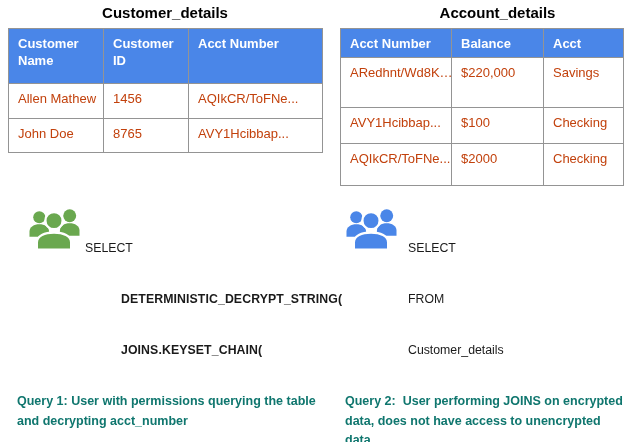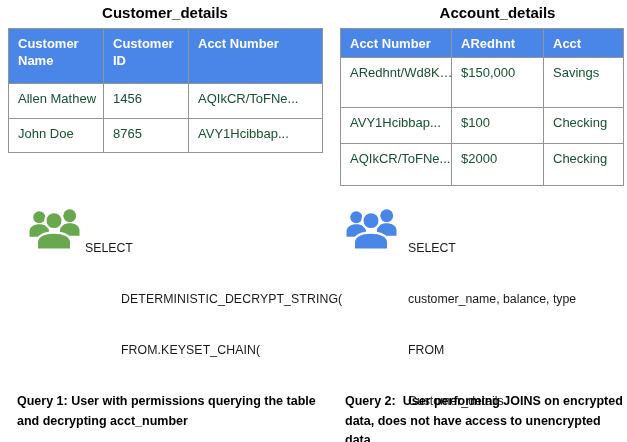--- a/index.html
+++ b/index.html
@@ -37,21 +37,21 @@
     font-size: 13px;
     overflow: hidden;
   }
   table.data-tbl th {
     background: var(--header-blue, #4a86e8);
     color: #ffffff;
     font-weight: bold;
     line-height: 1.3;
     white-space: normal;
   }
-  table.data-tbl td { white-space: nowrap; color: #14532d; }
+  table.data-tbl td { white-space: nowrap; color: #c2410c; }
 
   #customer-table { left: 8px; top: 28px; width: 314px; }
   #customer-table thead tr { height: 55px; }
   #customer-table tbody tr:nth-child(1) { height: 35px; }
   #customer-table tbody tr:nth-child(2) { height: 34px; }
   #customer-table tbody tr:nth-child(3) { height: 43px; }
 
   #account-table { left: 340px; top: 28px; width: 283px; }
   #account-table thead tr { height: 29px; }
   #account-table tbody tr:nth-child(1) { height: 50px; }
@@ -64,29 +64,29 @@
 
   .query-lines {
     position: absolute;
     font-size: 12.3px;
     line-height: 17px;
     white-space: pre;
     color: #1a1a1a;
   }
   #query1-lines { left: 85px;  top: 206px; }
   #query2-lines { left: 408px; top: 206px; }
-  .query-lines .bold { font-weight: normal; letter-spacing: 0.1px; padding-left: 36px; }
+  .query-lines .bold { font-weight: bold; letter-spacing: 0.1px; padding-left: 36px; }
 
   .caption {
     position: absolute;
     font-size: 12.5px;
     font-weight: bold;
     line-height: 19.5px;
     white-space: pre-wrap;
-    color: #000000;
+    color: #0f766e;
   }
   #caption1 { left: 17px;  top: 392px; width: 300px; }
   #caption2 { left: 345px; top: 392px; width: 286px; }
 </style>
 </head>
 <body>
 
 <div class="canvas">
 
   <div class="tbl-title title-left">Customer_details</div>
@@ -121,28 +121,28 @@
 
   <table class="data-tbl" id="account-table">
     <colgroup>
         <col style="width:111px">
         <col style="width:92px">
         <col style="width:80px">
       </colgroup>
     <thead>
         <tr>
           <th>Acct Number</th>
-          <th>ARedhnt</th>
+          <th>Balance</th>
           <th>Acct</th>
         </tr>
       </thead>
     <tbody>
         <tr>
           <td>ARedhnt/Wd8K…</td>
-          <td>$150,000</td>
+          <td>$220,000</td>
           <td>Savings</td>
         </tr>
         <tr>
           <td>AVY1Hcibbap...</td>
           <td>$100</td>
           <td>Checking</td>
         </tr>
         <tr>
           <td>AQIkCR/ToFNe...</td>
           <td>$2000</td>
@@ -158,21 +158,21 @@
       <circle cx="41.5" cy="9.5" r="6.6"></circle>
       <path d="M31.5,30 v-5.2 c0,-5 4.6,-7.6 10,-7.6 c5.4,0 10,2.6 10,7.6 V30 z"></path>
       <circle cx="25.5" cy="14.5" r="8.8" stroke="#ffffff" stroke-width="2.4"></circle>
       <path d="M8,44 v-7.2 c0,-6.6 8,-10.2 17.5,-10.2 c9.5,0 17.5,3.6 17.5,10.2 V44 z" stroke="#ffffff" stroke-width="2.4"></path>
     </g>
   </svg>
 
   <div class="query-lines" id="query1-lines">
     <div>SELECT</div>
     <div class="bold">DETERMINISTIC_DECRYPT_STRING(</div>
-    <div class="bold">FROM.KEYSET_CHAIN(</div>
+    <div class="bold">JOINS.KEYSET_CHAIN(</div>
     
     
     
     
     
     
   </div>
 
   <svg class="people-icon" id="query2-icon" viewBox="0 0 52 44">
     <g fill="#4a86e8" stroke="none">
@@ -180,21 +180,20 @@
       <path d="M0.5,31 v-5.2 c0,-5 4.6,-7.6 10,-7.6 c5.4,0 10,2.6 10,7.6 V31 z"></path>
       <circle cx="41.5" cy="9.5" r="6.6"></circle>
       <path d="M31.5,30 v-5.2 c0,-5 4.6,-7.6 10,-7.6 c5.4,0 10,2.6 10,7.6 V30 z"></path>
       <circle cx="25.5" cy="14.5" r="8.8" stroke="#ffffff" stroke-width="2.4"></circle>
       <path d="M8,44 v-7.2 c0,-6.6 8,-10.2 17.5,-10.2 c9.5,0 17.5,3.6 17.5,10.2 V44 z" stroke="#ffffff" stroke-width="2.4"></path>
     </g>
   </svg>
 
   <div class="query-lines" id="query2-lines">
     <div>SELECT</div>
-    <div>customer_name, balance, type</div>
     <div>FROM</div>
     <div>Customer_details</div>
     
     
     
     
     
   </div>
 
   <div class="caption" id="caption1">Query 1: User with permissions querying the table and decrypting acct_number</div>

